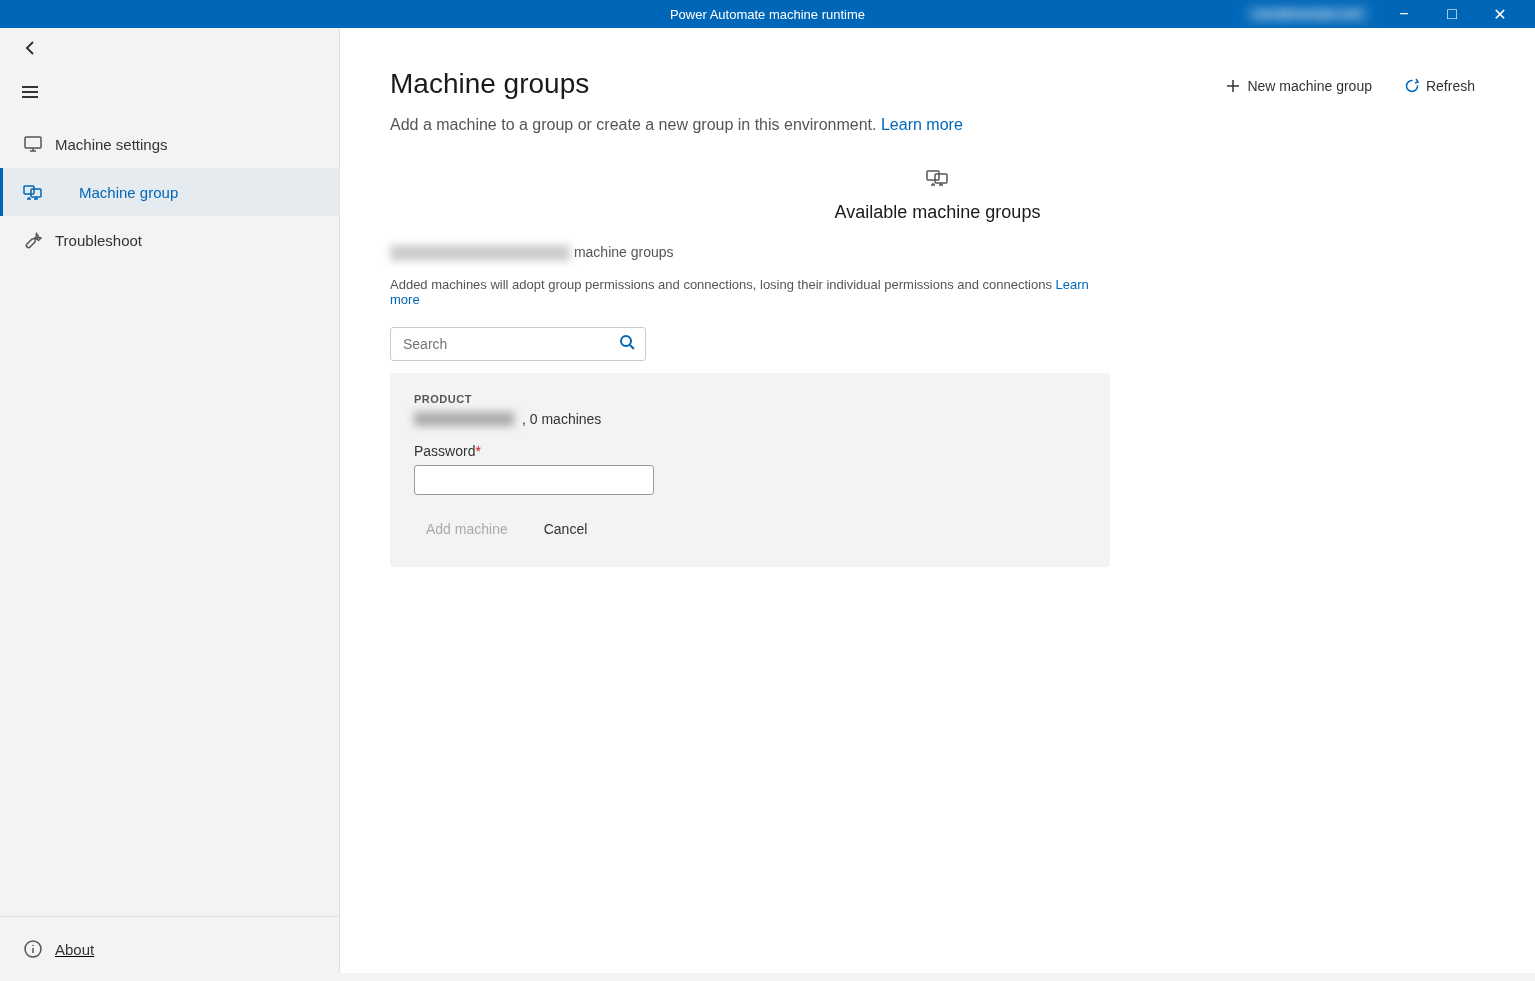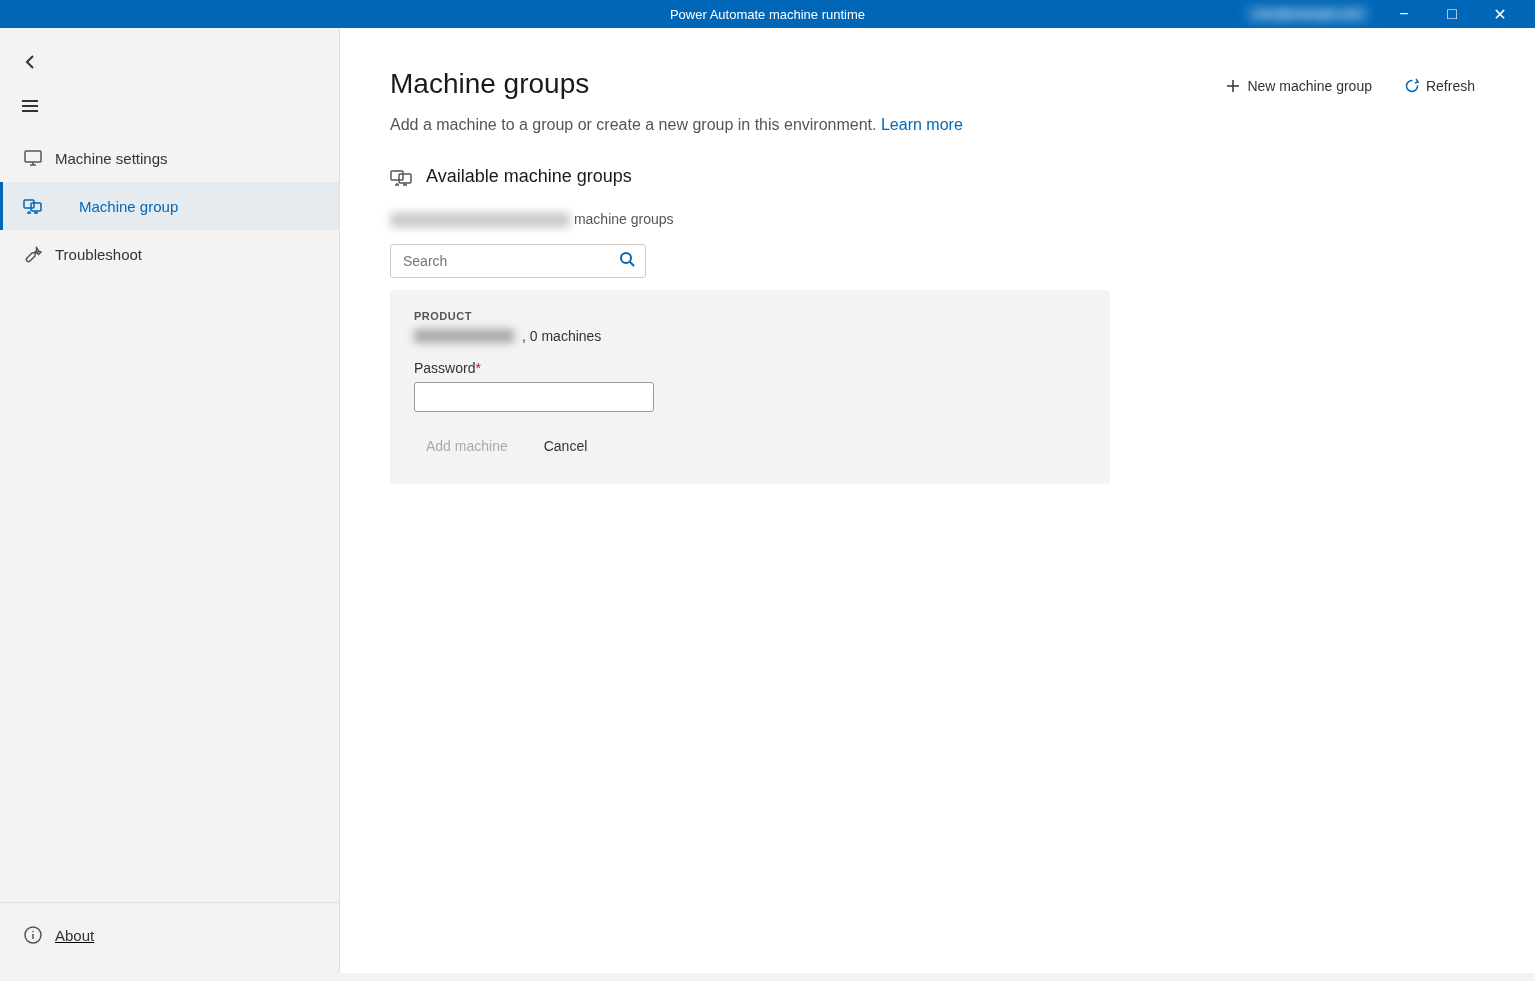--- a/index.html
+++ b/index.html
@@ -70,21 +70,21 @@
       height: calc(981px - 36px);
     }
 
     
     .sidebar {
       width: 340px;
       background: #f3f3f3;
       border-right: 1px solid #e0e0e0;
       display: flex;
       flex-direction: column;
-      padding: 14px 0;
+      padding: 0 0;
       flex-shrink: 0;
     }
 
     .sidebar-back {
       display: flex;
       align-items: center;
       padding: 10px 20px;
       cursor: pointer;
       margin-bottom: 4px;
     }
@@ -191,26 +191,27 @@
     }
 
     .page-description a {
       color: #0067b8;
       text-decoration: none;
     }
 
     
     .section-title {
       display: flex;
-      align-items: flex-start;
+      align-items: center;
       gap: 12px;
       font-size: 18px;
       font-weight: 500;
       color: #1a1a1a;
       margin-bottom: 20px;
+      flex-direction: column;
     }
 
     .section-title svg {
       width: 24px;
       height: 24px;
       color: #555;
     }
 
     .environment-info {
       margin-bottom: 16px;
@@ -477,20 +478,24 @@
       <span>Available machine groups</span>
     </div>
 
     <div class="environment-info">
       <span class="env-name">
         <span class="blurred">&nbsp;&nbsp;&nbsp;&nbsp;&nbsp;&nbsp;&nbsp;&nbsp;&nbsp;&nbsp;&nbsp;&nbsp;&nbsp;&nbsp;&nbsp;&nbsp;&nbsp;&nbsp;</span>
         <span>machine groups</span>
       </span>
     </div>
 
+    <p class="permissions-note">
+      <span>Added machines will adopt group permissions and connections, losing their individual permissions and connections</span>
+      <a href="#">Learn more</a>
+    </p>
 
     <div class="search-container">
       <input type="text" class="search-input" placeholder="Search" style="">
       <span class="search-icon">
         <svg viewBox="0 0 18 18" fill="none" stroke="#0067b8" stroke-width="2">
           <circle cx="8" cy="8" r="5"></circle>
           <line x1="12" y1="12" x2="16" y2="16"></line>
         </svg>
       </span>
     </div>

